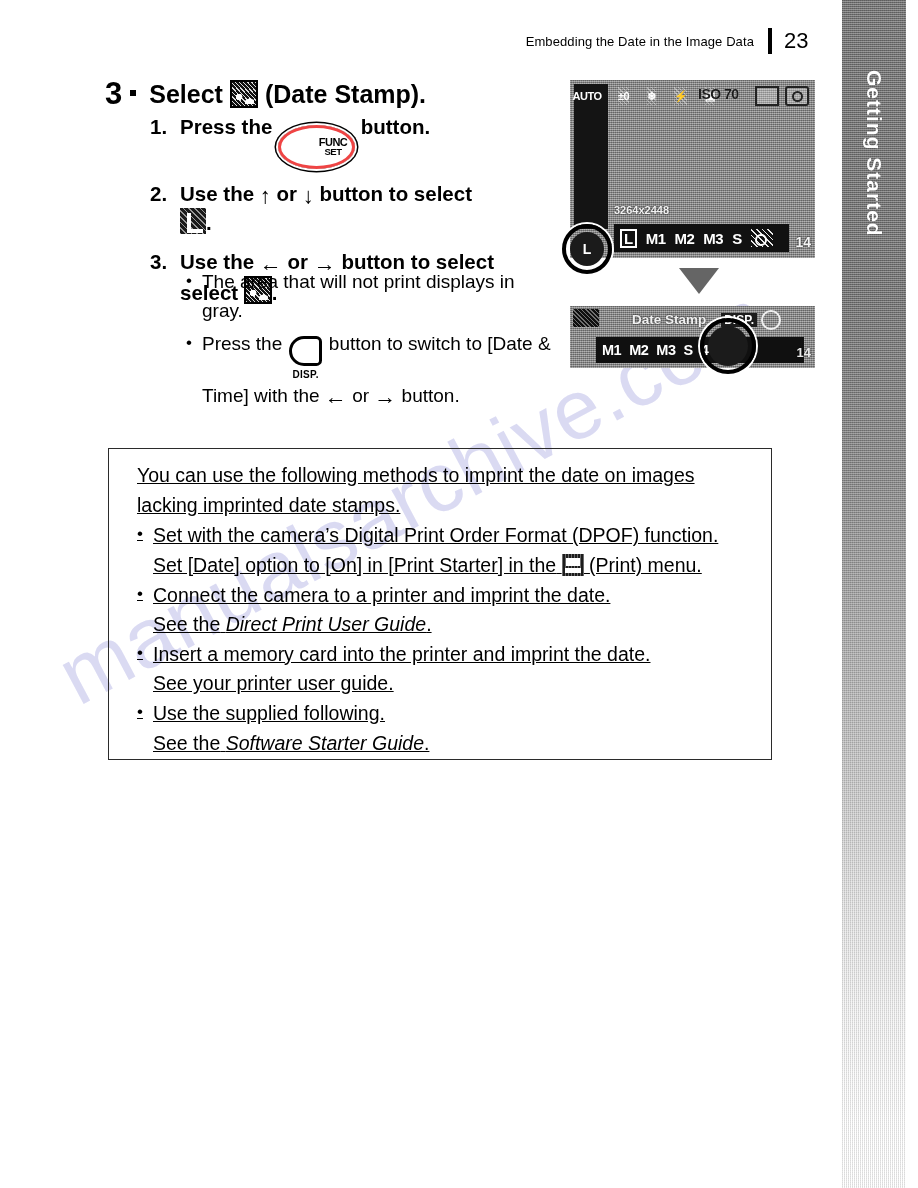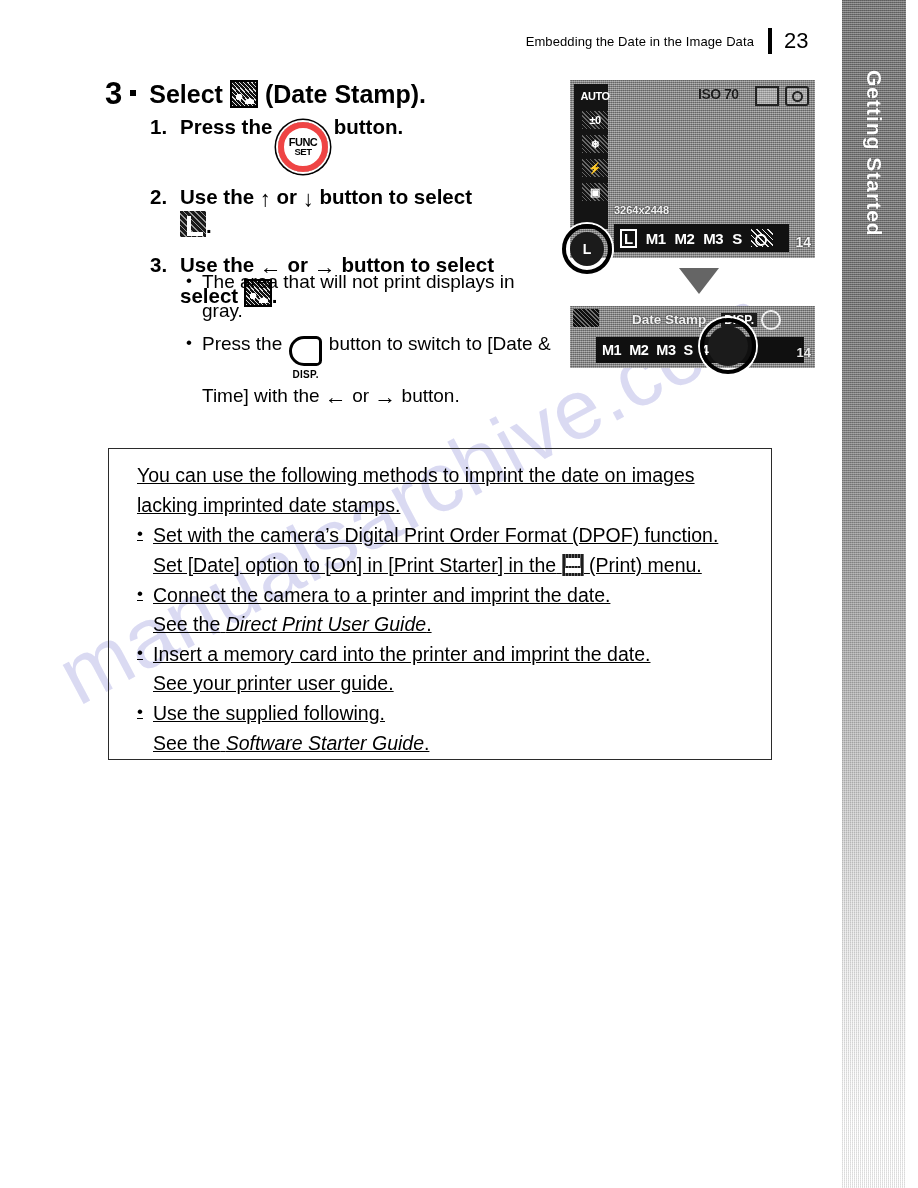--- a/index.html
+++ b/index.html
@@ -208,29 +208,30 @@
   .ico-print::after {
     content: "";
     position: absolute;
     left: 3px; bottom: 3px;
     width: 16px; height: 5px;
     background: #fff;
   }
 
   .ico-funcset {
     width: 38px; height: 38px;
-    border: 6px solid #ef4444;
+    border: 3px solid #ef4444;
     border-radius: 50%;
     display: inline-flex;
     flex-direction: column;
     align-items: center;
     justify-content: center;
     line-height: .95;
     vertical-align: -12px;
     box-shadow: 0 0 0 2px #fff, 0 0 0 3.5px #000;
+    padding-left: 33px;
   }
   .ico-funcset b {
     font-size: 11px;
     font-weight: bold;
     letter-spacing: -.5px;
   }
   .ico-funcset i {
     font-size: 9.5px;
     font-style: normal;
     font-weight: bold;
@@ -361,24 +362,23 @@
     width: 245px;
     height: 62px;
   }
 
   .lcd-leftcol {
     position: absolute;
     left: 4px; top: 4px;
     width: 34px; height: 142px;
     background: #141414;
     display: flex;
-    flex-direction: column;
-    align-items: flex-end;
+    align-items: flex-start;
     padding-top: 3px;
-    gap: 6px;
+    gap: 18px;
   }
   .lcd-leftcol .cell {
     width: 26px;
     height: 18px;
     color: #fff;
     font-size: 11px;
     font-weight: bold;
     display: flex;
     align-items: center;
     justify-content: center;

